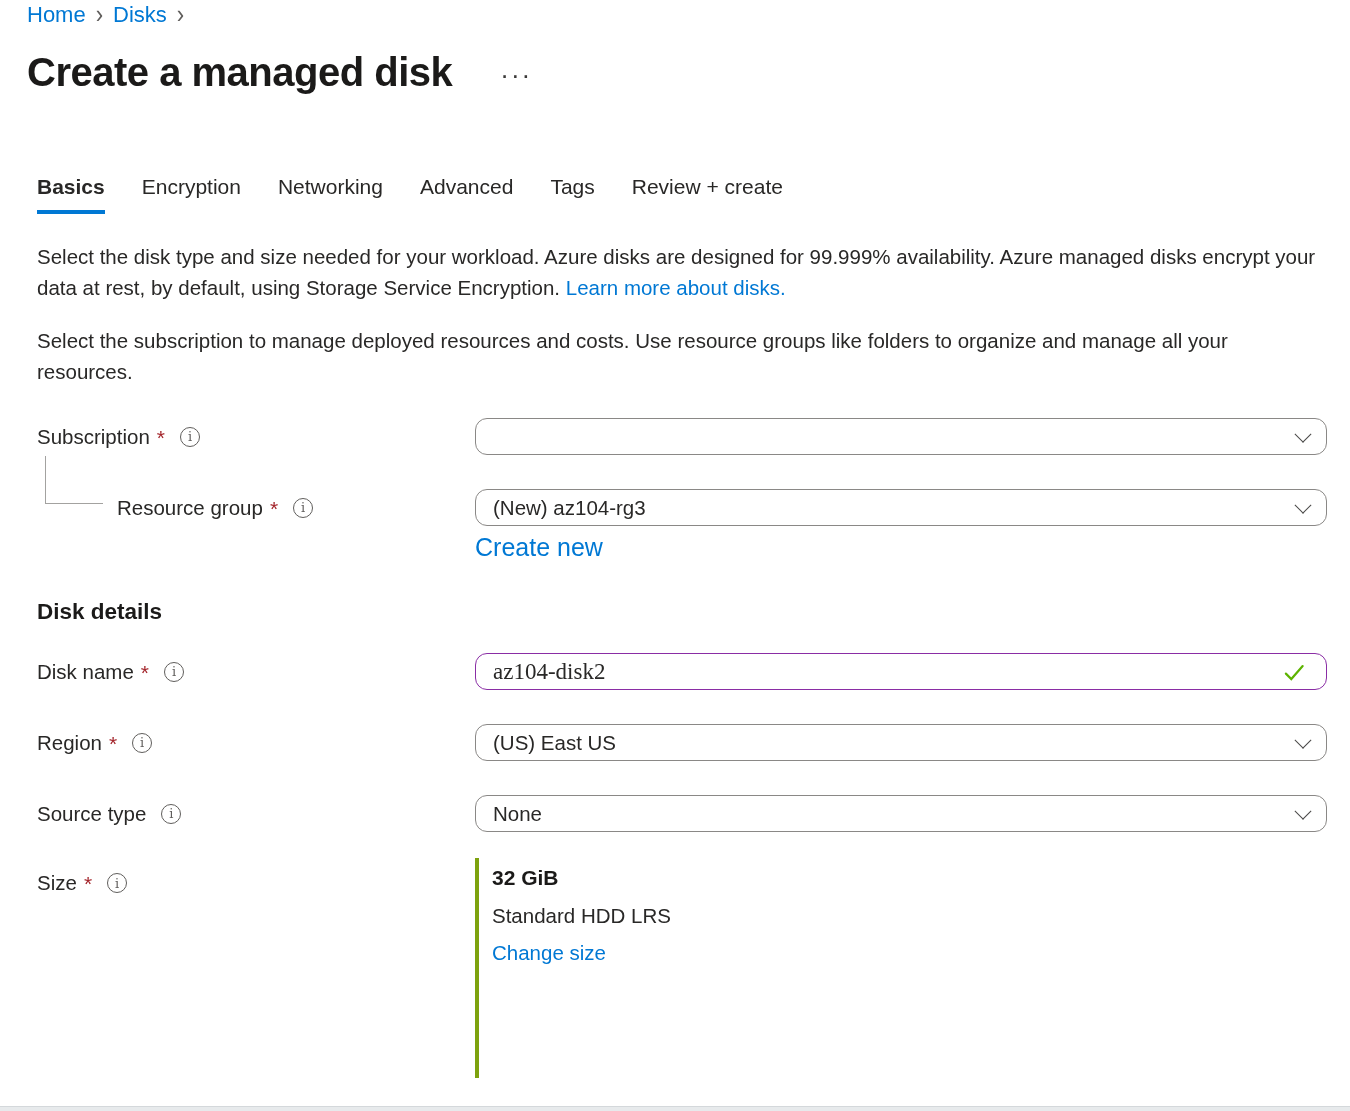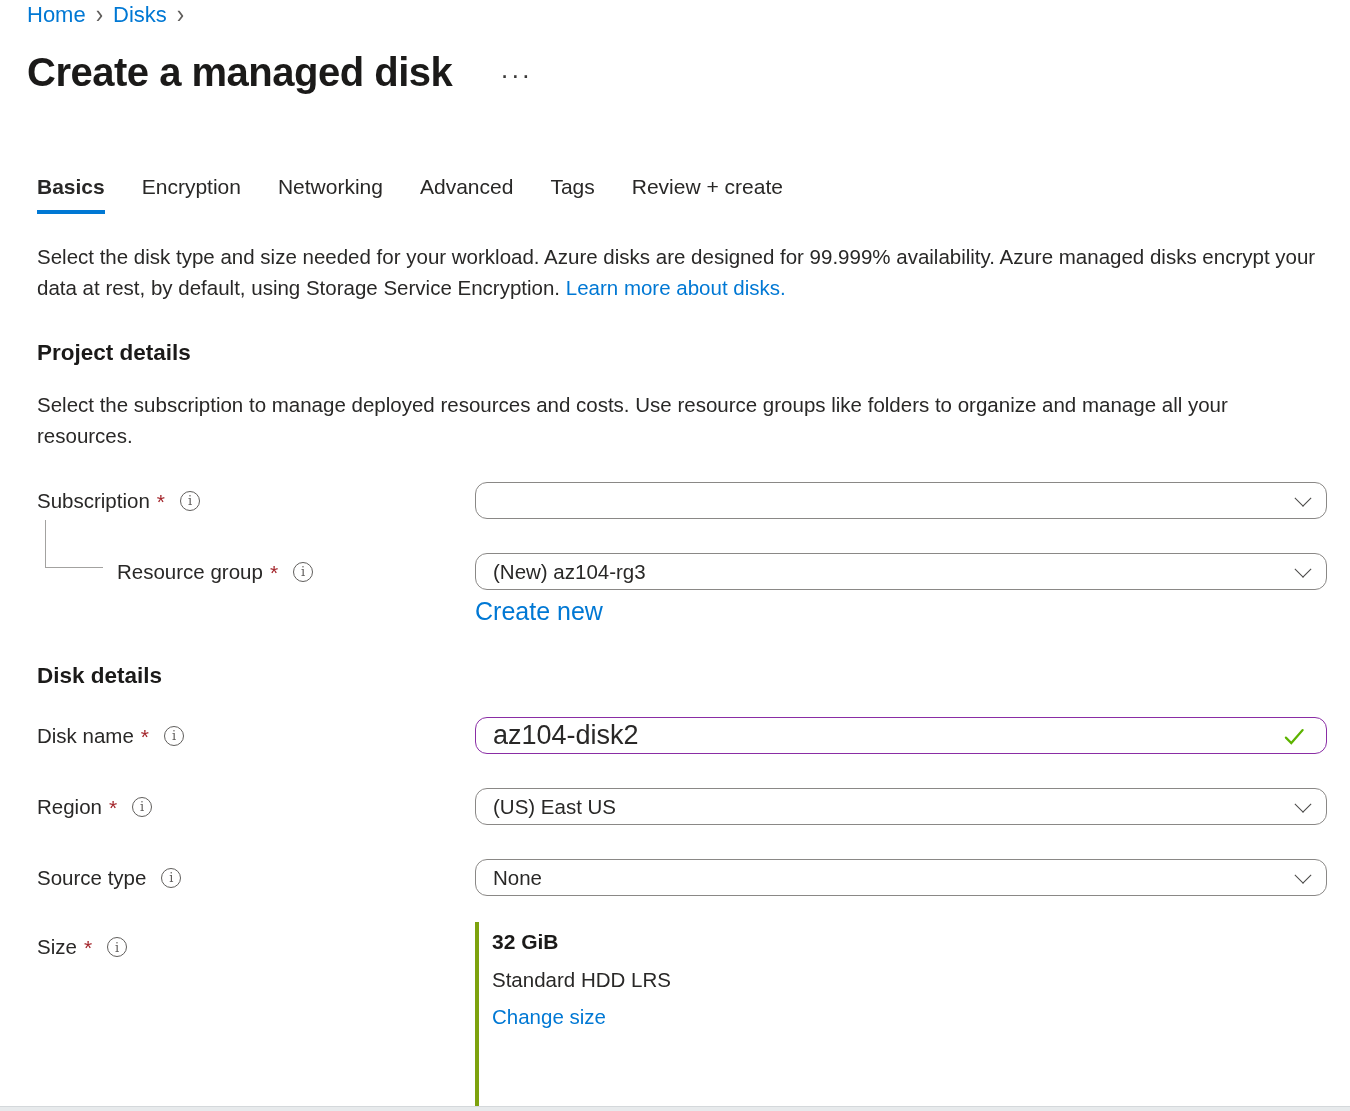--- a/index.html
+++ b/index.html
@@ -62,21 +62,21 @@
     cursor: pointer;
   }
   .select.dirty, .text-input.dirty { border-color: #8a2da5; }
   .chevron {
     width: 12px; height: 12px; flex: 0 0 12px;
     border-right: 1.6px solid #494847; border-bottom: 1.6px solid #494847;
     transform: rotate(45deg) translate(-2px, -2px);
   }
   .text-input input {
     border: none; outline: none; flex: 1 1 auto; min-width: 0;
-    font-size: 27px; font-family: Liberation Sans, sans-serif; color: #292827;
+    font-size: 23px; font-family: Liberation Serif, serif; color: #292827;
     background: transparent; padding: 0;
   }
   .check-icon { flex: 0 0 28px; display: flex; align-items: center; }
 
   .connector {
     position: absolute; left: 8px; top: 38px;
     width: 58px; height: 48px;
     border-left: 1.5px solid #a3a2a0; border-bottom: 1.5px solid #a3a2a0;
   }
   .create-new-row { margin: 7px 0 0 438px; }
@@ -121,21 +121,20 @@
     <div class="tab active">Basics</div>
     <div class="tab">Encryption</div>
     <div class="tab">Networking</div>
     <div class="tab">Advanced</div>
     <div class="tab">Tags</div>
     <div class="tab">Review + create</div>
   </div>
 
   <p class="intro"><span>Select the disk type and size needed for your workload. Azure disks are designed for 99.999% availability. Azure managed disks encrypt your data at rest, by default, using Storage Service Encryption. </span><a class="link">Learn more about disks.</a></p>
 
-  <h2 class="section-heading">Project details</h2>
   <p class="section-desc">Select the subscription to manage deployed resources and costs. Use resource groups like folders to organize and manage all your resources.</p>
 
   <div class="form">
 
     <div class="row">
       <div class="label-cell">
         <span>Subscription</span>
         <span class="req">*</span>
         <span class="info-icon">i</span>
       </div>

